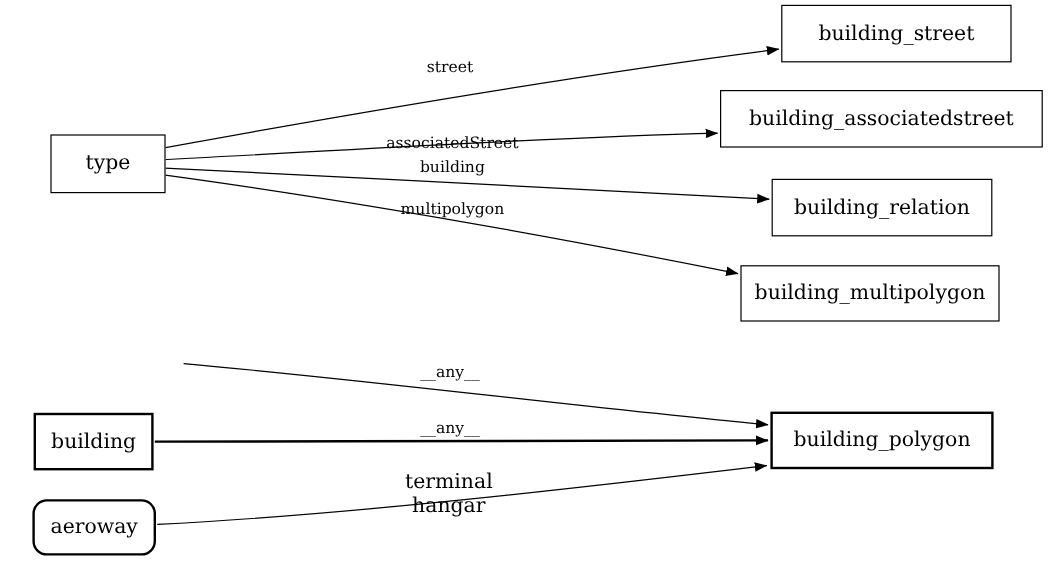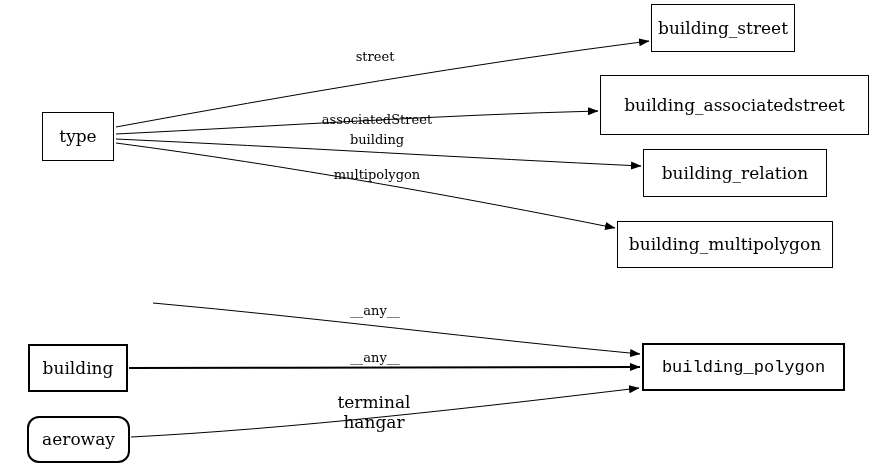--- a/index.html
+++ b/index.html
@@ -79,36 +79,36 @@
     </defs>
     <path class="edge" d="M116,127 C290,95 470,64 649,41" marker-end="url(#arrow)"></path>
     <path class="edge" d="M116,134 C280,126 440,115 598,111" marker-end="url(#arrow)"></path>
     <path class="edge" d="M116,139 C290,147 470,158 641,166" marker-end="url(#arrow)"></path>
     <path class="edge" d="M116,143 C290,166 460,197 615,228" marker-end="url(#arrow)"></path>
     <path class="edge" d="M153,303 C320,318 480,339 640,354" marker-end="url(#arrow)"></path>
     <path class="edge thick" d="M129,368 C300,368 480,367 640,367" marker-end="url(#arrow)"></path>
     <path class="edge" d="M131,437 C290,429 480,407 639,388" marker-end="url(#arrow)"></path>
   </svg>
 
-  <div class="node" style="left:42px; top:112px; width:72px; height:49px;">type</div>
+  <div class="node" style="left:42px; top:112px; width:96px; height:49px;">type</div>
 
-  <div class="node" style="left:651px; top:4px; width:144px; height:48px;">building_street</div>
+  <div class="node" style="left:651px; top:4px; width:192px; height:48px;">building_street</div>
 
-  <div class="node" style="left:600px; top:75px; width:269px; height:60px;">building_associatedstreet</div>
+  <div class="node" style="left:600px; top:75px; width:269px; height:48px;">building_associatedstreet</div>
 
   <div class="node" style="left:643px; top:149px; width:184px; height:48px;">building_relation</div>
 
   <div class="node" style="left:617px; top:221px; width:216px; height:47px;">building_multipolygon</div>
 
 
   <div class="node thick" style="left:28px; top:344px; width:100px; height:48px;">building</div>
 
   <div class="node thick" style="left:27px; top:416px; width:103px; height:47px;border-radius:12px;">aeroway</div>
 
-  <div class="node thick" style="left:642px; top:343px; width:203px; height:48px;font-family:Liberation Mono, monospace;">building_polygon</div>
+  <div class="node thick" style="left:642px; top:343px; width:186px; height:48px;">building_polygon</div>
 
   <div class="edge-label" style="left:375px; top:57px;">street</div>
 
   <div class="edge-label" style="left:377px; top:94px;margin-top:26px;">associatedStreet</div>
 
   <div class="edge-label" style="left:377px; top:140px;">building</div>
 
   <div class="edge-label" style="left:377px; top:175px;">multipolygon</div>
 
   <div class="edge-label" style="left:375px; top:311px;">__any__</div>

